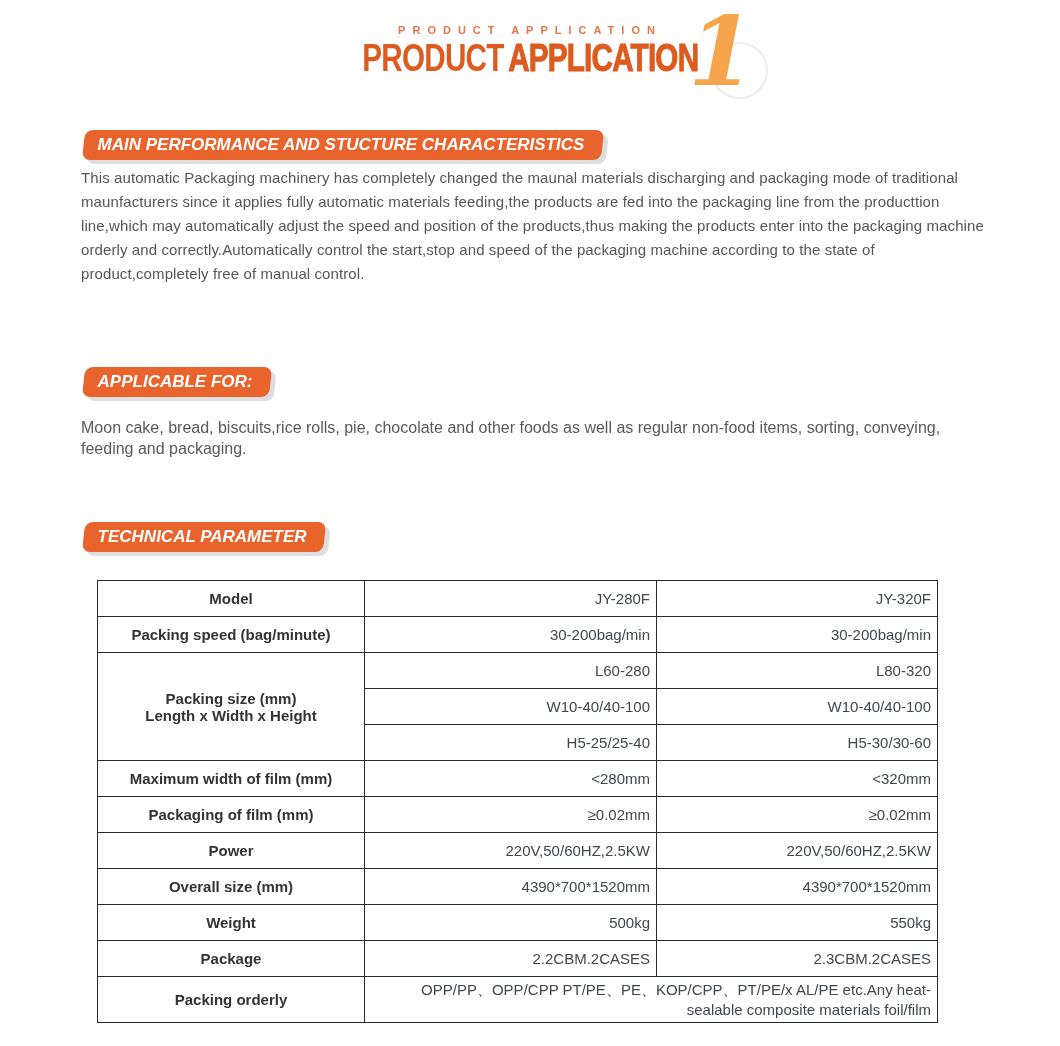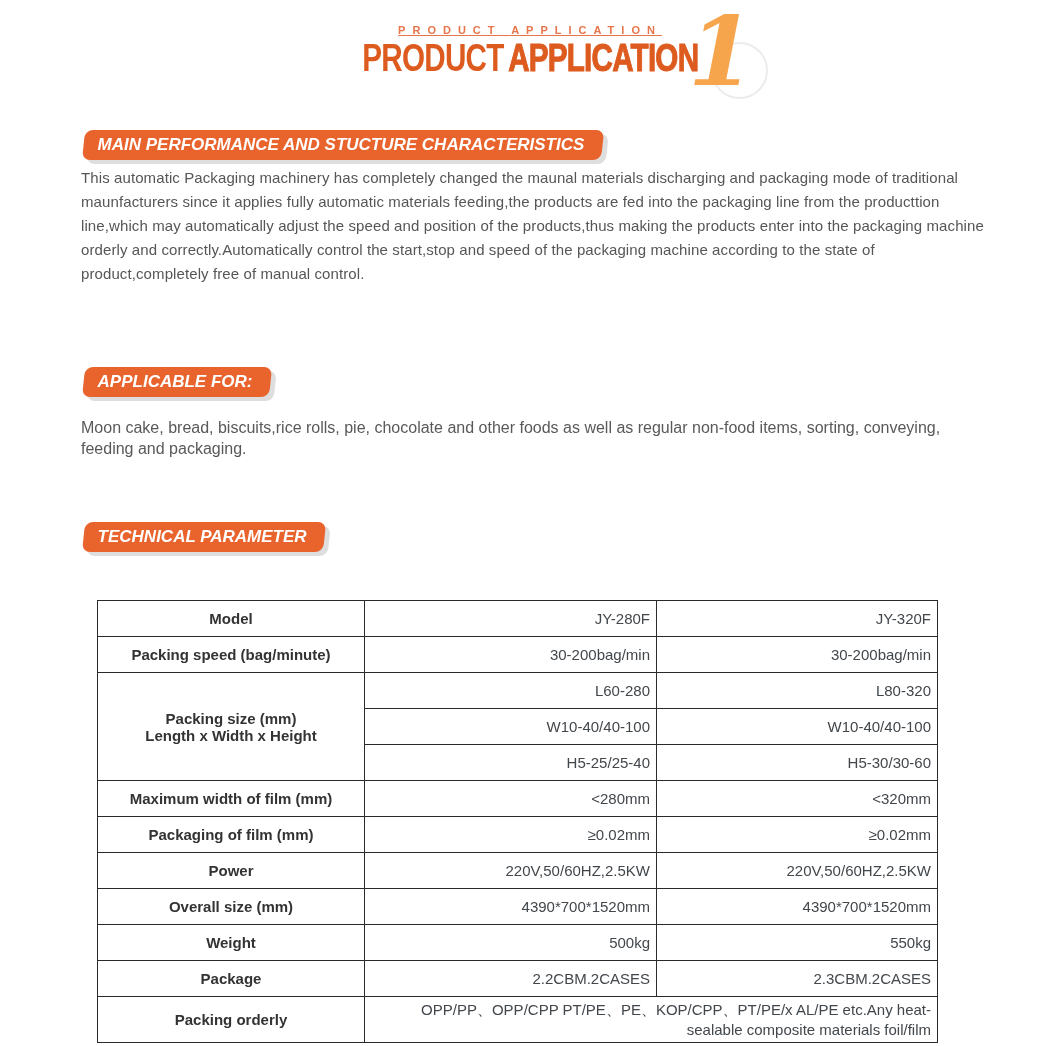--- a/index.html
+++ b/index.html
@@ -12,21 +12,20 @@
     overflow:hidden;
   }
 
   
   .eyebrow {
     position:absolute; top:24px; left:0; width:100%;
     text-align:center;
     font-size:11px; font-weight:bold;
     letter-spacing:7px;
     color:#e8744a;
-    text-decoration:underline;
   }
   .big-title {
     position:absolute; top:37px; left:0; width:100%;
     text-align:center;
     font-size:38px; font-weight:bold;
     color:#dd5b1f;
     letter-spacing:-1px;
     white-space:nowrap;
   }
   .big-title .squeeze {
@@ -83,21 +82,21 @@
     letter-spacing:0.1px;
   }
   .para-applicable {
     position:absolute; left:81px; top:417px; width:878px;
     font-size:16px; line-height:21px;
     color:#595959;
   }
 
   
   table.spec {
-    position:absolute; left:97px; top:600px;
+    position:absolute; left:97px; top:580px;
     width:840px;
     border-collapse:collapse;
     table-layout:fixed;
   }
   table.spec th, table.spec td {
     border:1px solid #2b2b2b;
     height:36px;
     text-align:center; vertical-align:middle;
     padding:1px 6px;
   }

